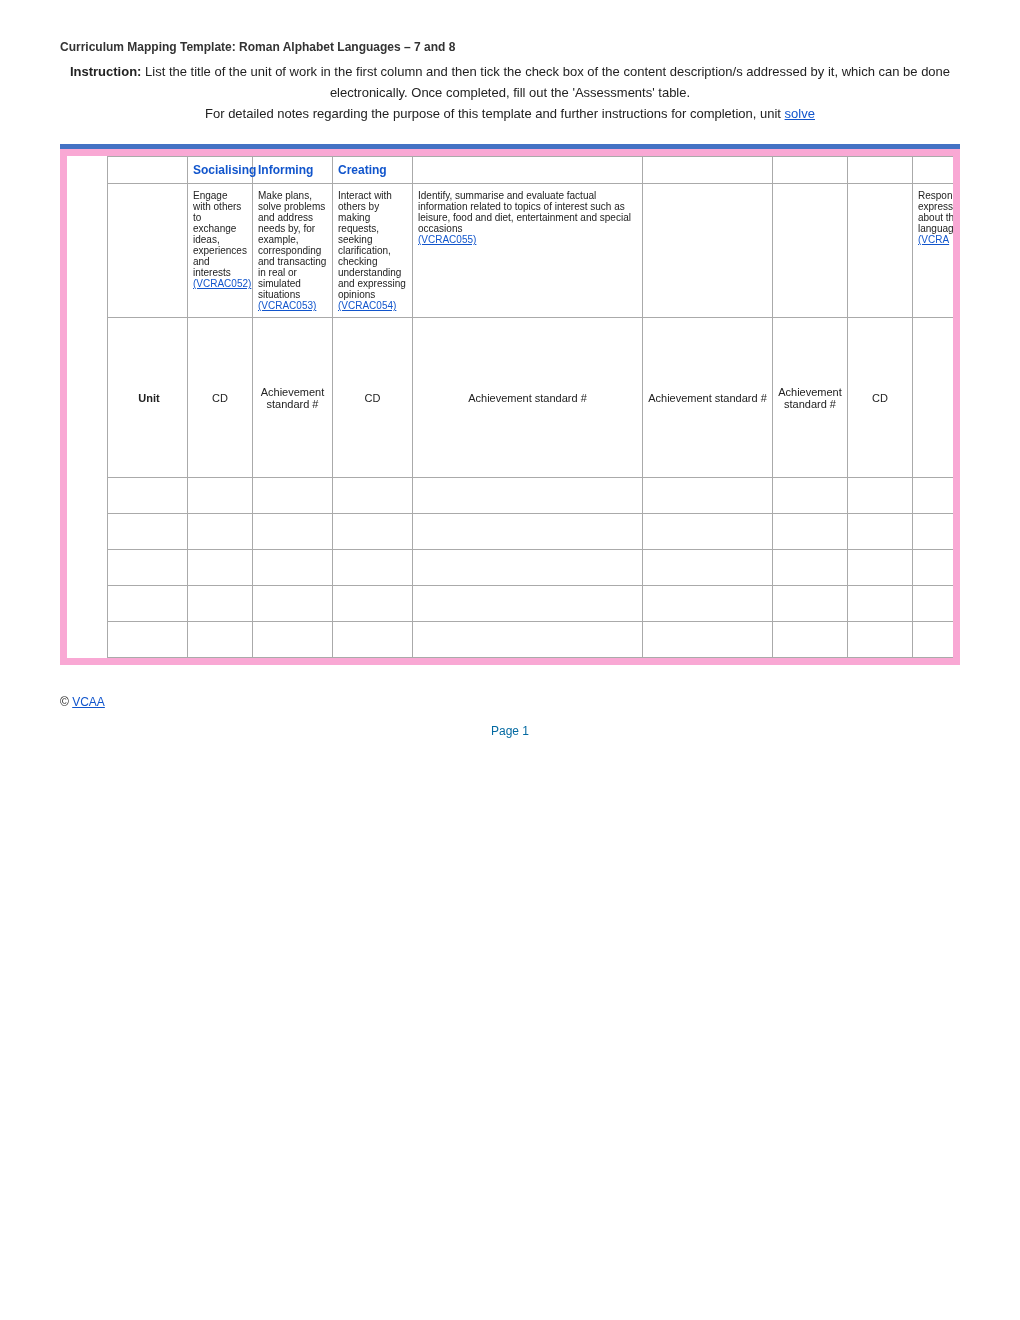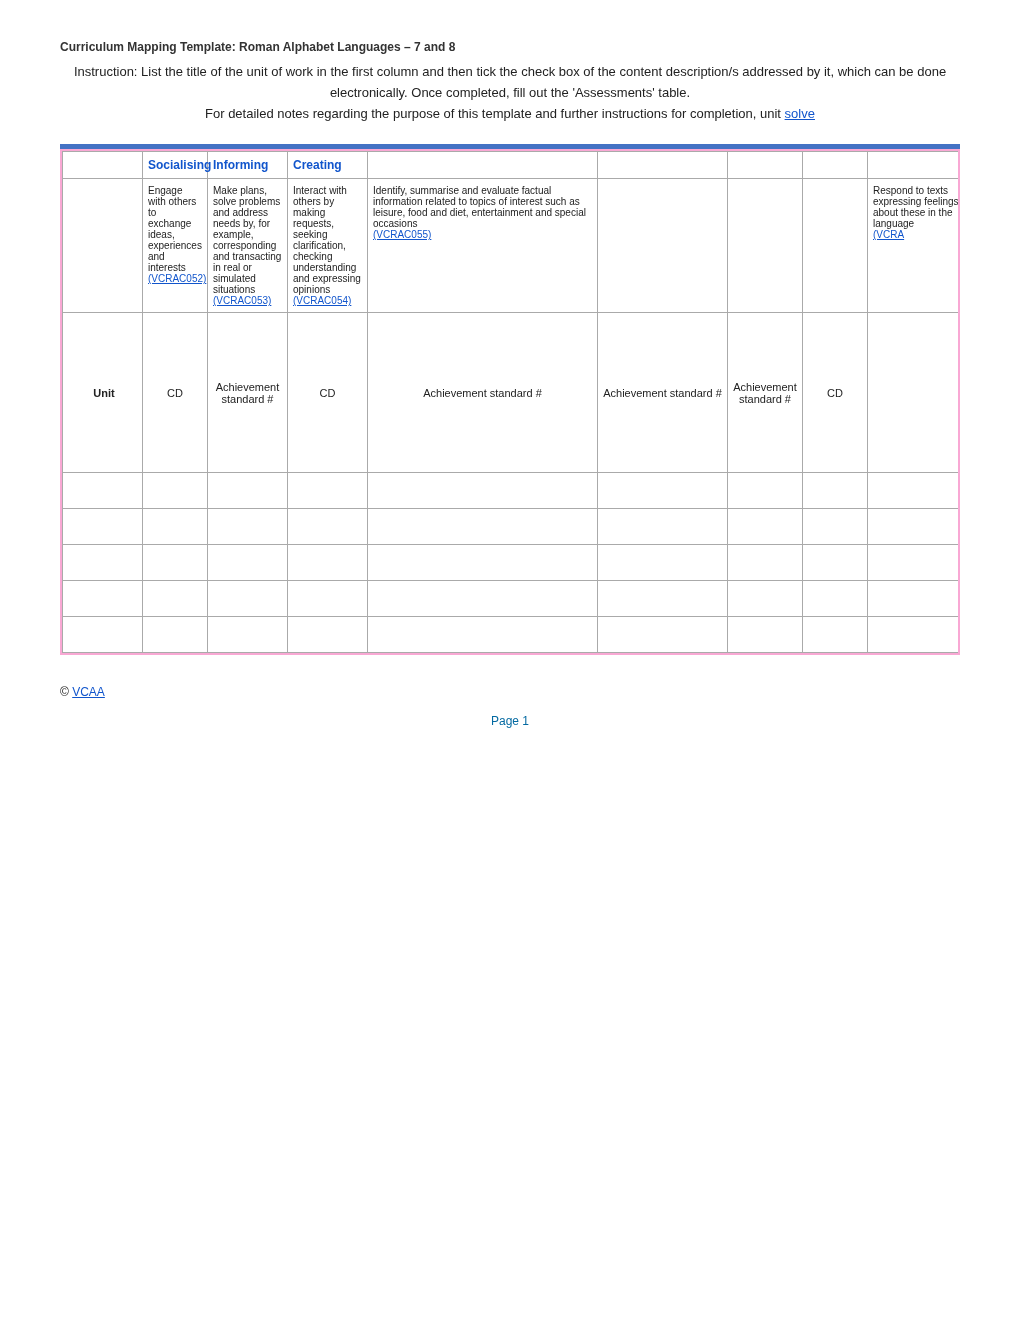--- a/index.html
+++ b/index.html
@@ -19,29 +19,30 @@
       margin-bottom: 8px;
     }
     .instruction-block {
       text-align: center;
       font-size: 13px;
       line-height: 1.6;
       margin-bottom: 20px;
       color: #222;
     }
     .instruction-block strong {
-      font-weight: normal;
+      font-weight: bold;
     }
     a {
       color: #1155cc;
     }
     .table-wrapper {
       overflow: hidden;
-      border: 2px solid #f9a8d4;
+      border: 7px solid #f9a8d4;
       margin-bottom: 30px;
+      padding-left: 40px;
     }
     table {
       border-collapse: collapse;
       width: 100%;
       table-layout: fixed;
     }
     th, td {
       border: 1px solid #aaa;
       padding: 6px 5px;
       vertical-align: top;

